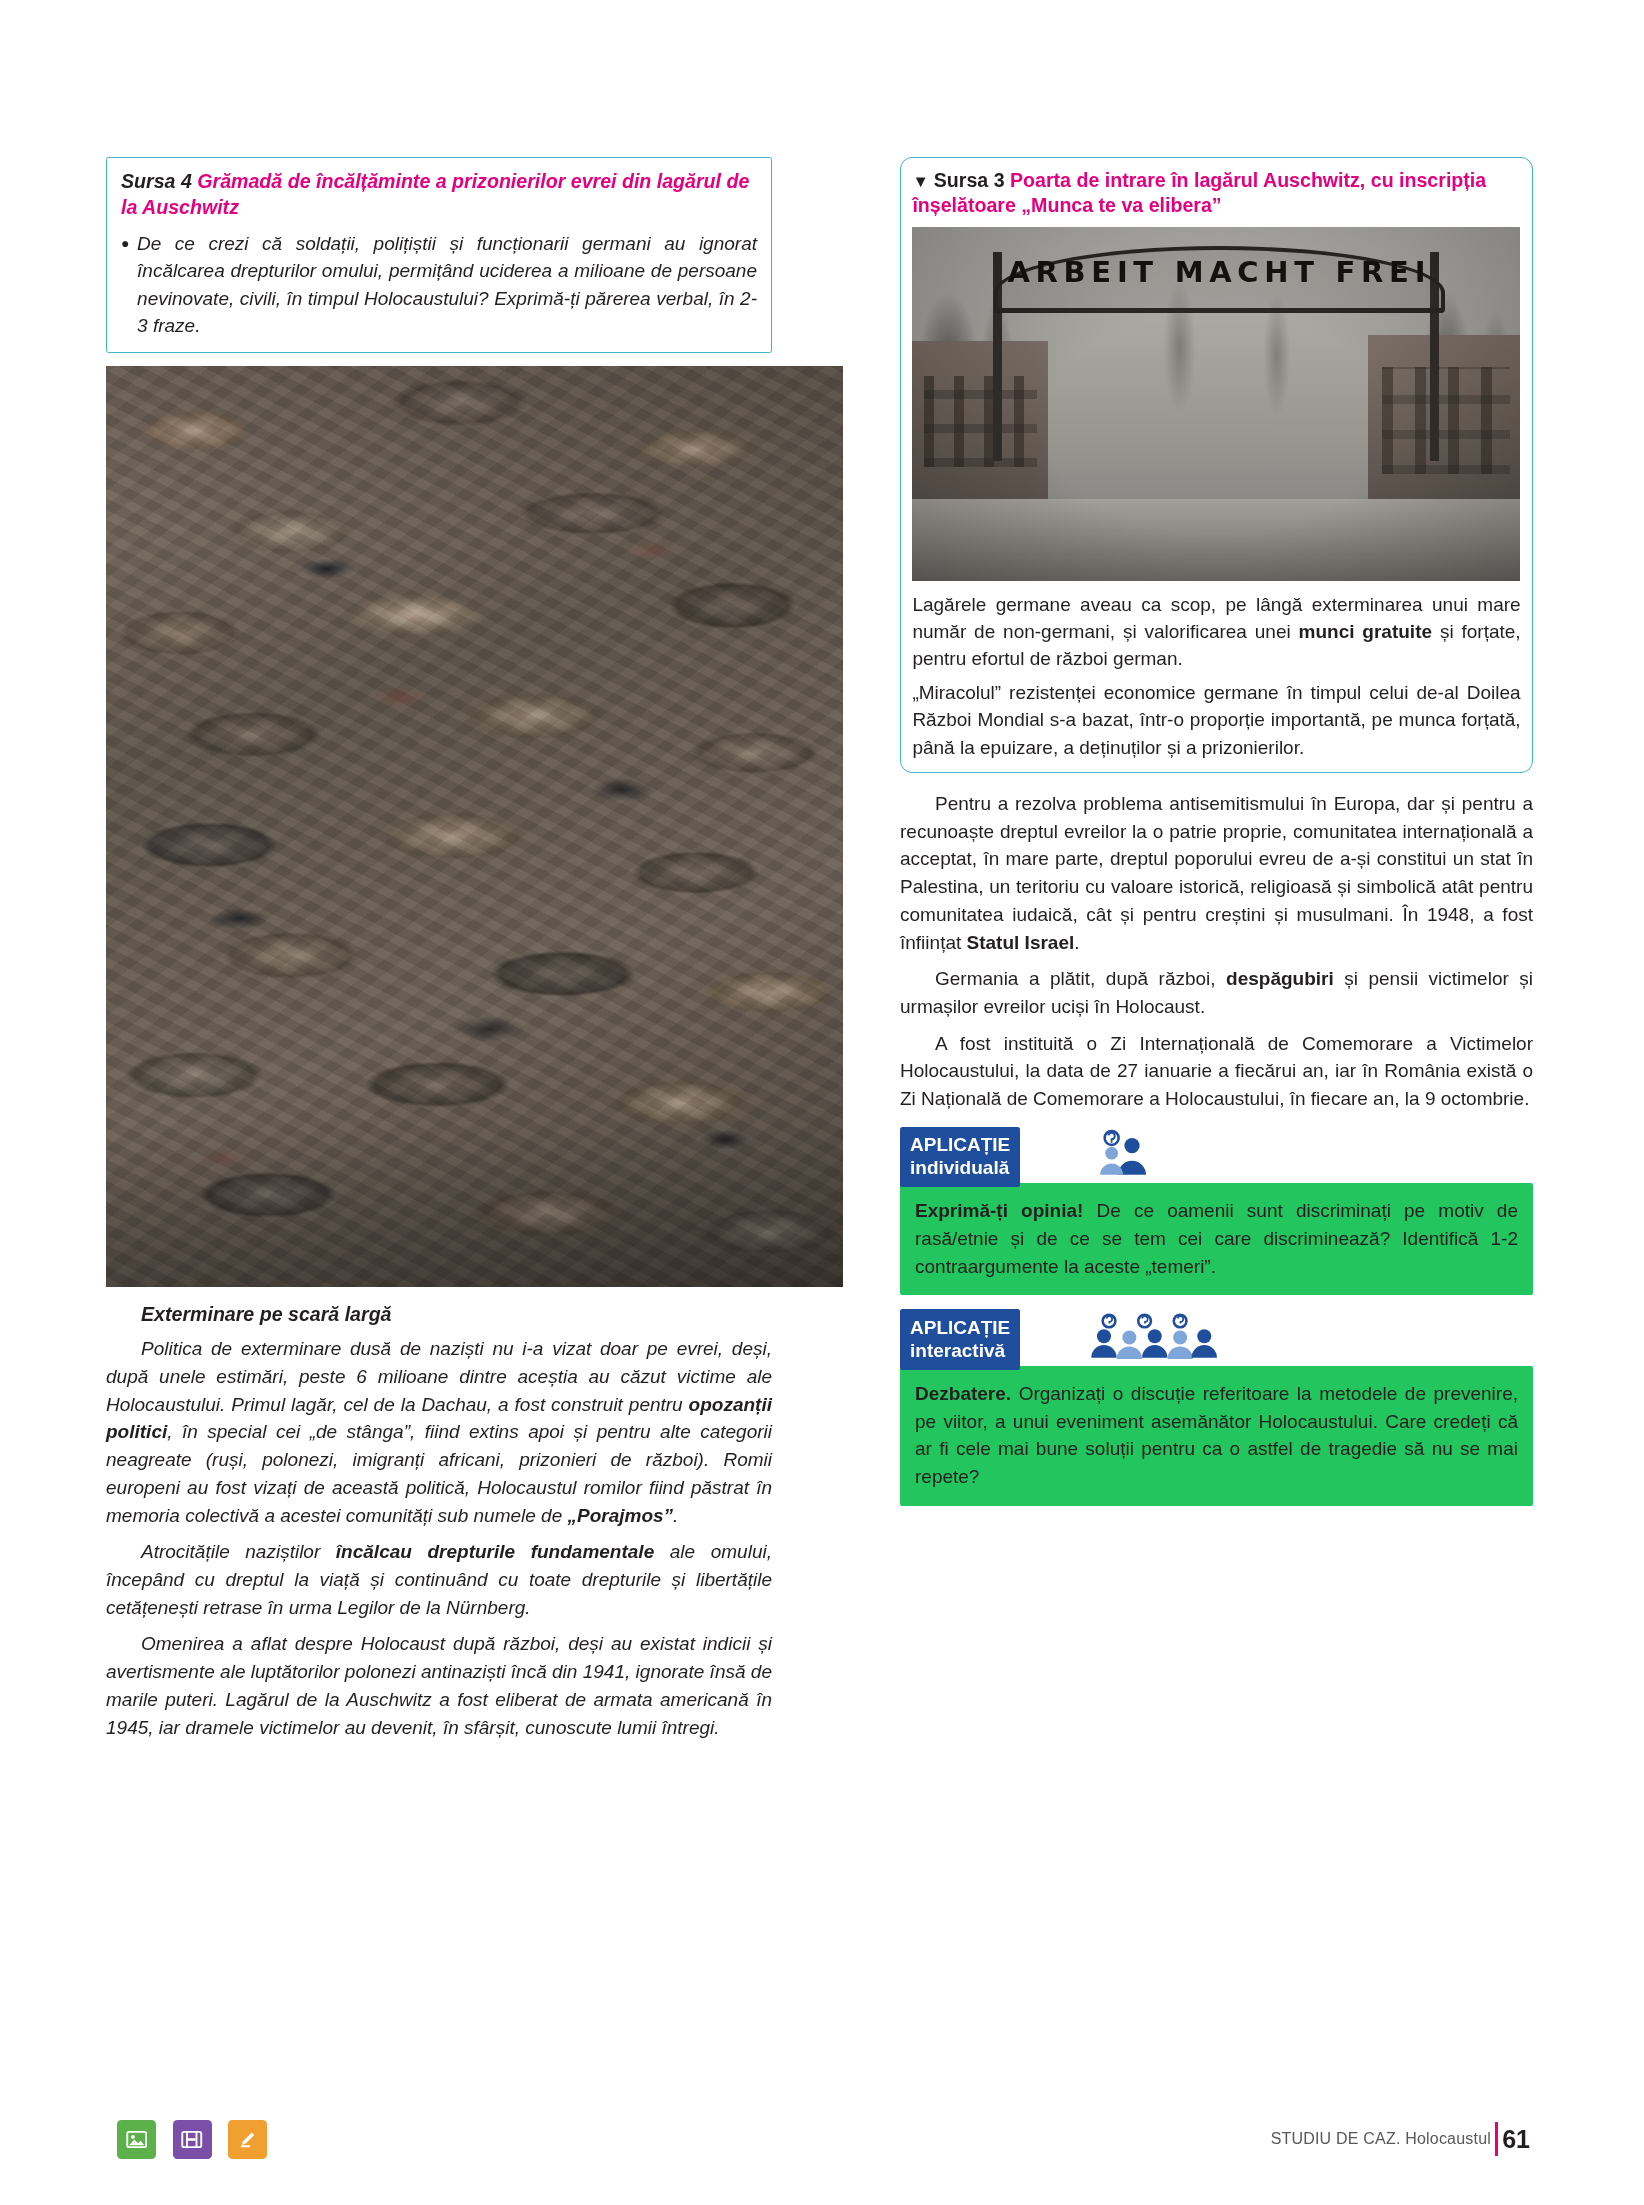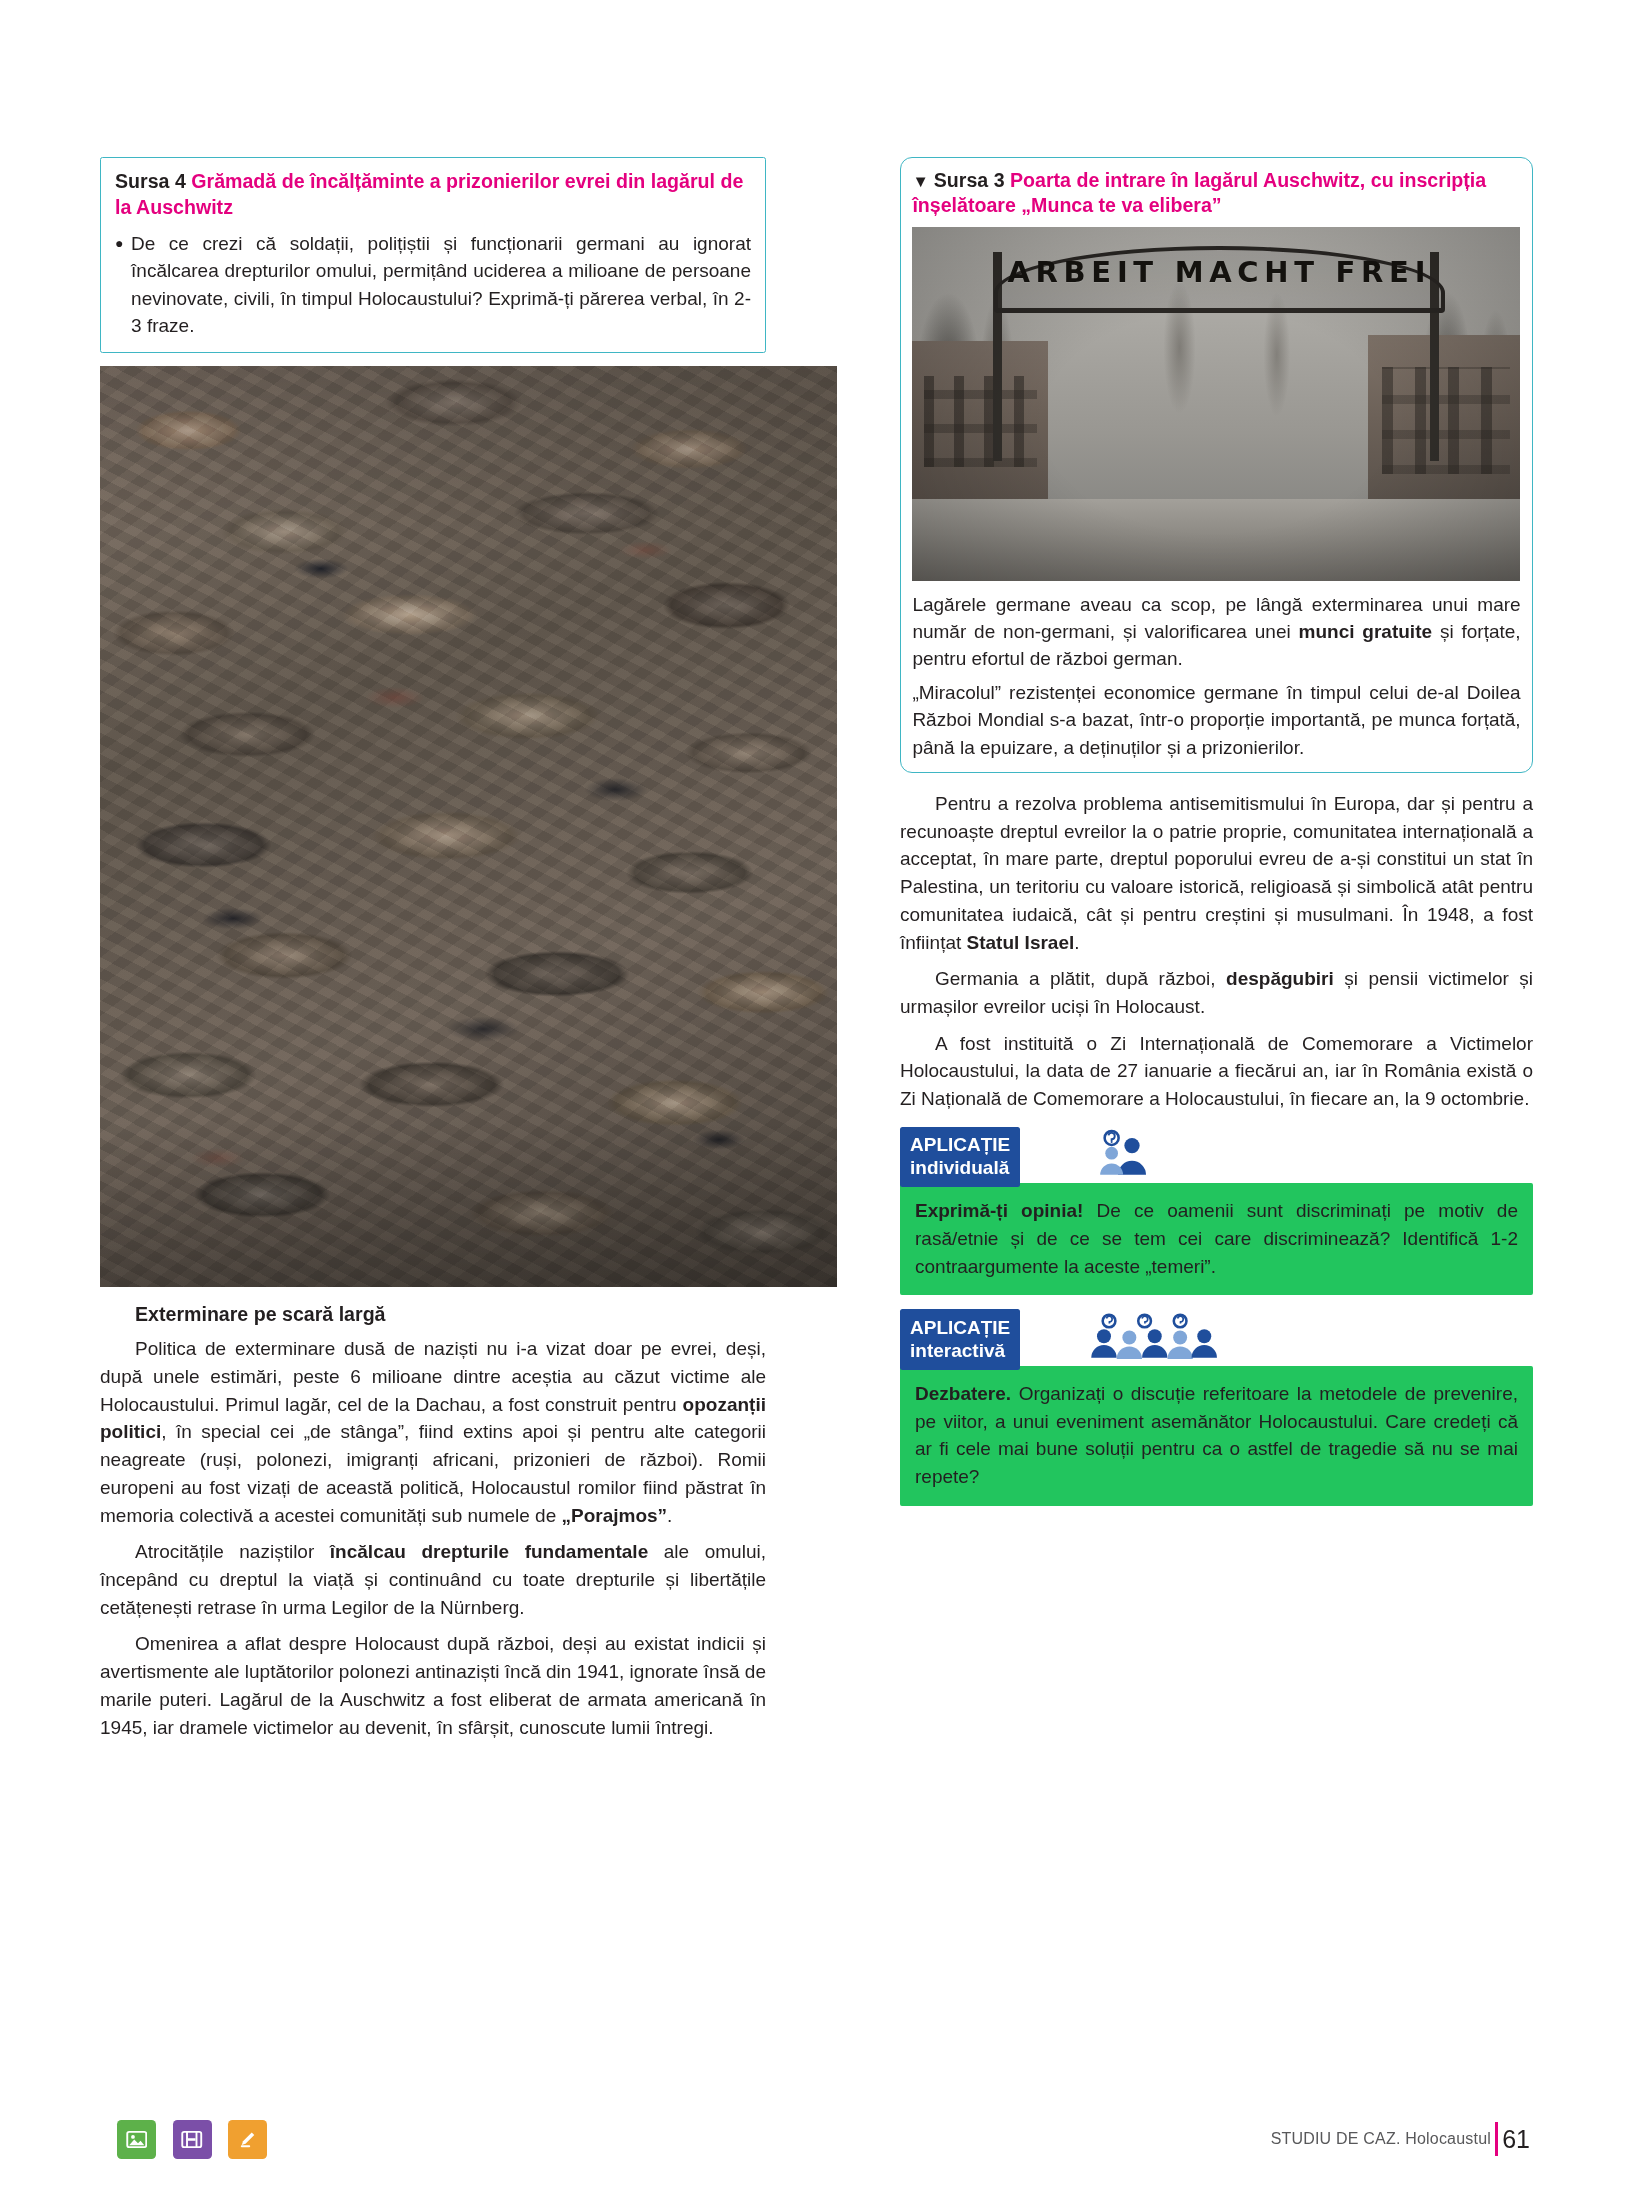--- a/index.html
+++ b/index.html
@@ -19,23 +19,24 @@
   .page {
     position: absolute;
     left: 0; top: 0;
     width: 1644px;
     height: 2205px;
   }
 
   
   .col-left {
     position: absolute;
-    left: 100px;
+    left: 106px;
     top: 157px;
     width: 666px;
+    font-style: italic;
   }
   .col-right {
     position: absolute;
     left: 900px;
     top: 157px;
     width: 633px;
   }
 
   
   .source-box {
@@ -335,21 +336,21 @@
     color: #58585a;
     letter-spacing: 0.2px;
   }
   .page-rule {
     width: 3.2px;
     height: 34px;
     background: #e4007f;
   }
   .page-no {
     font-size: 25px;
-    font-weight: normal;
+    font-weight: bold;
     color: #231f20;
   }
 </style>
 </head>
 <body>
 
 <div class="page">
 
   <div class="col-left">
 

